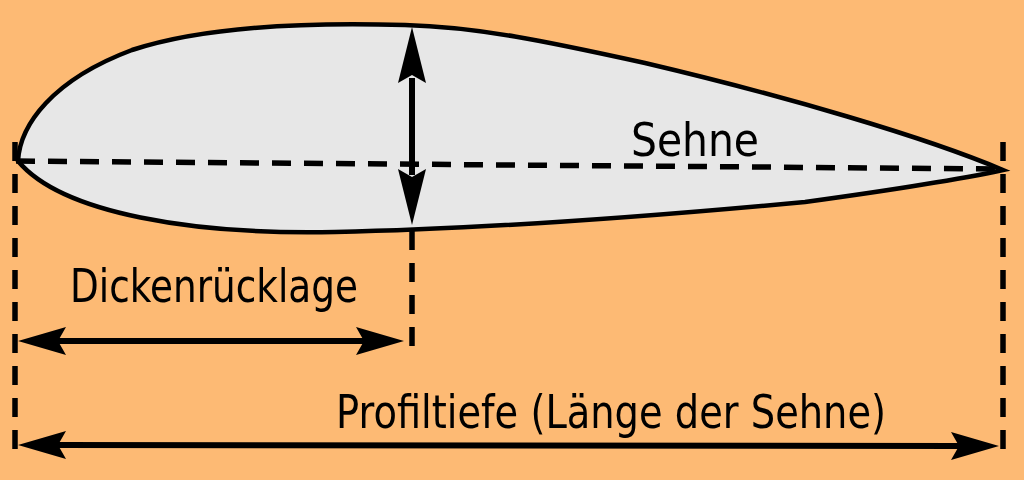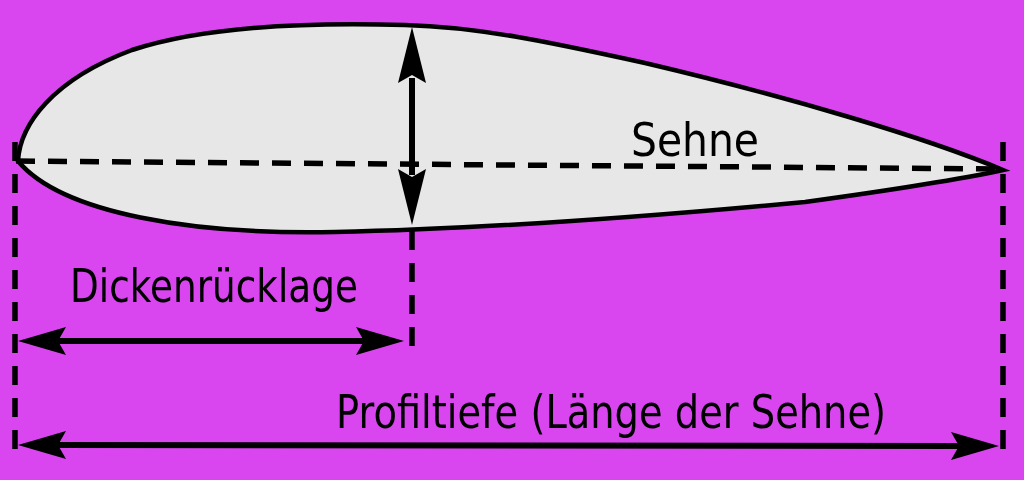--- a/index.html
+++ b/index.html
@@ -4,21 +4,21 @@
 <style>
   html, body {
     margin: 0;
     padding: 0;
     background: #ffffff;
   }
   .stage {
     position: relative;
     width: 1024px;
     height: 480px;
-    background: #d946ef;
+    background: #fdba74;
     overflow: hidden;
   }
   svg { display: block; }
   .outline {
     stroke: #000000;
     stroke-width: 4.5;
   }
   .dashed {
     stroke: #000000;
     stroke-width: 5.5;

